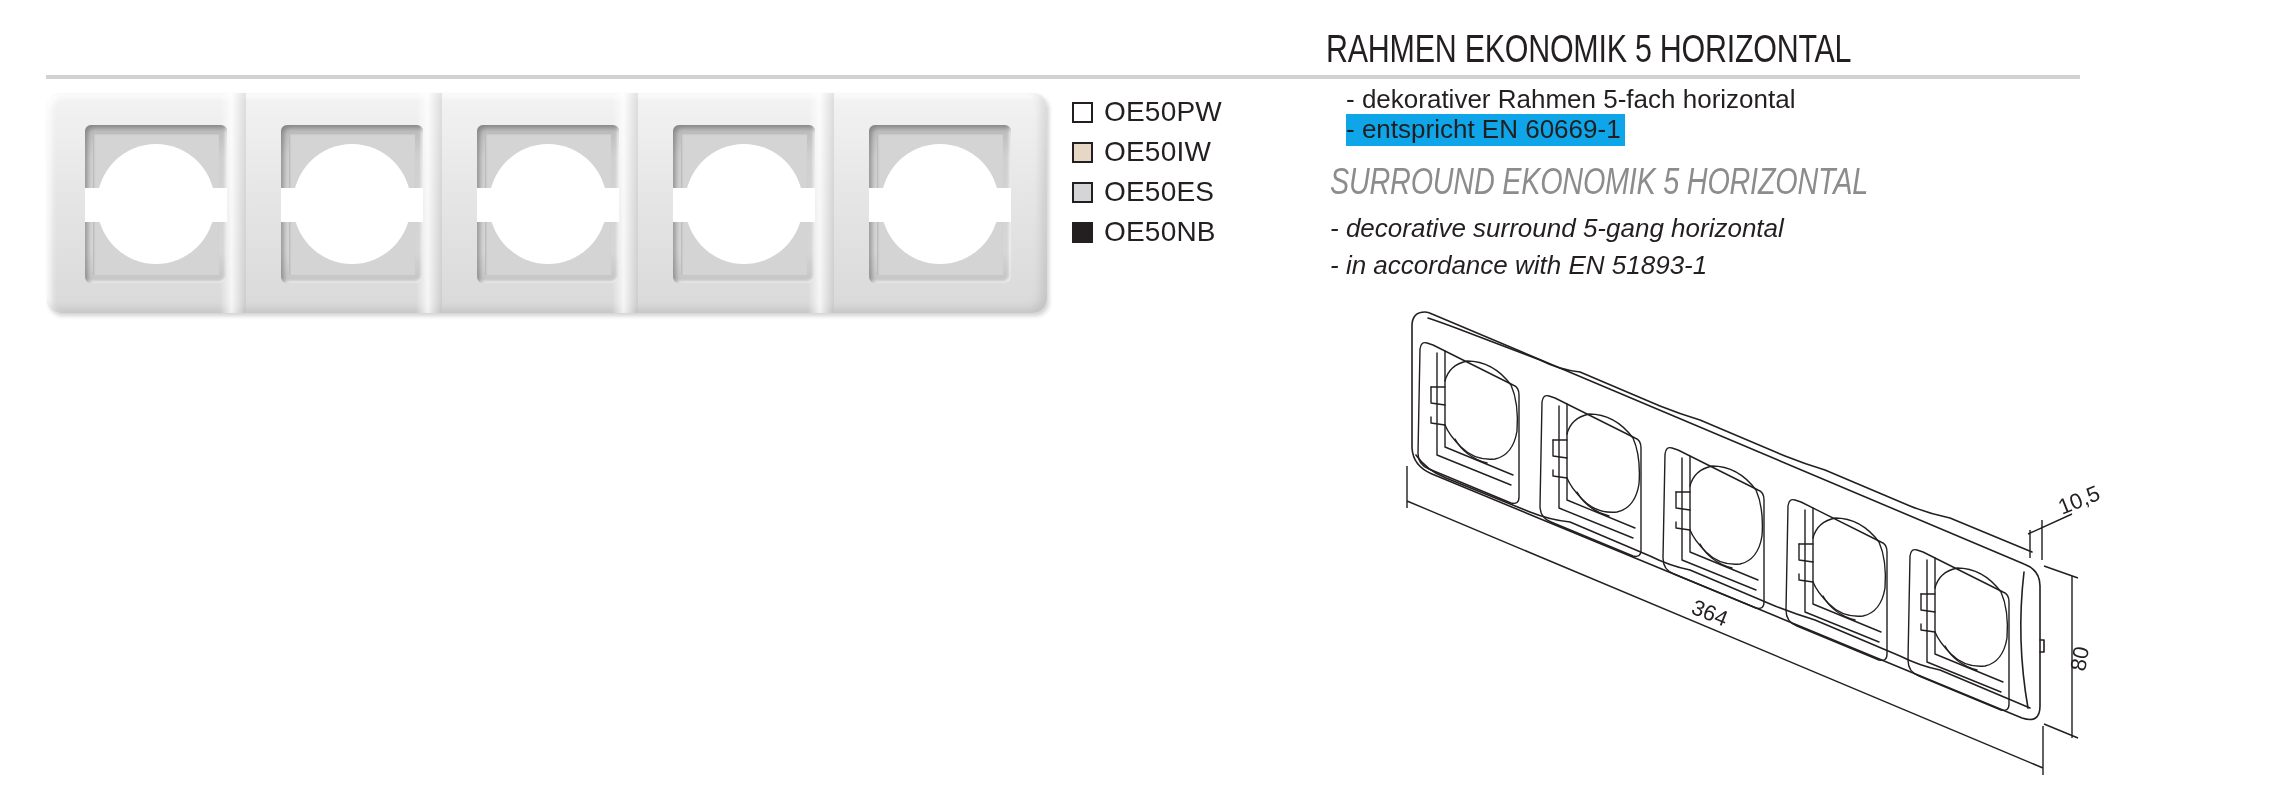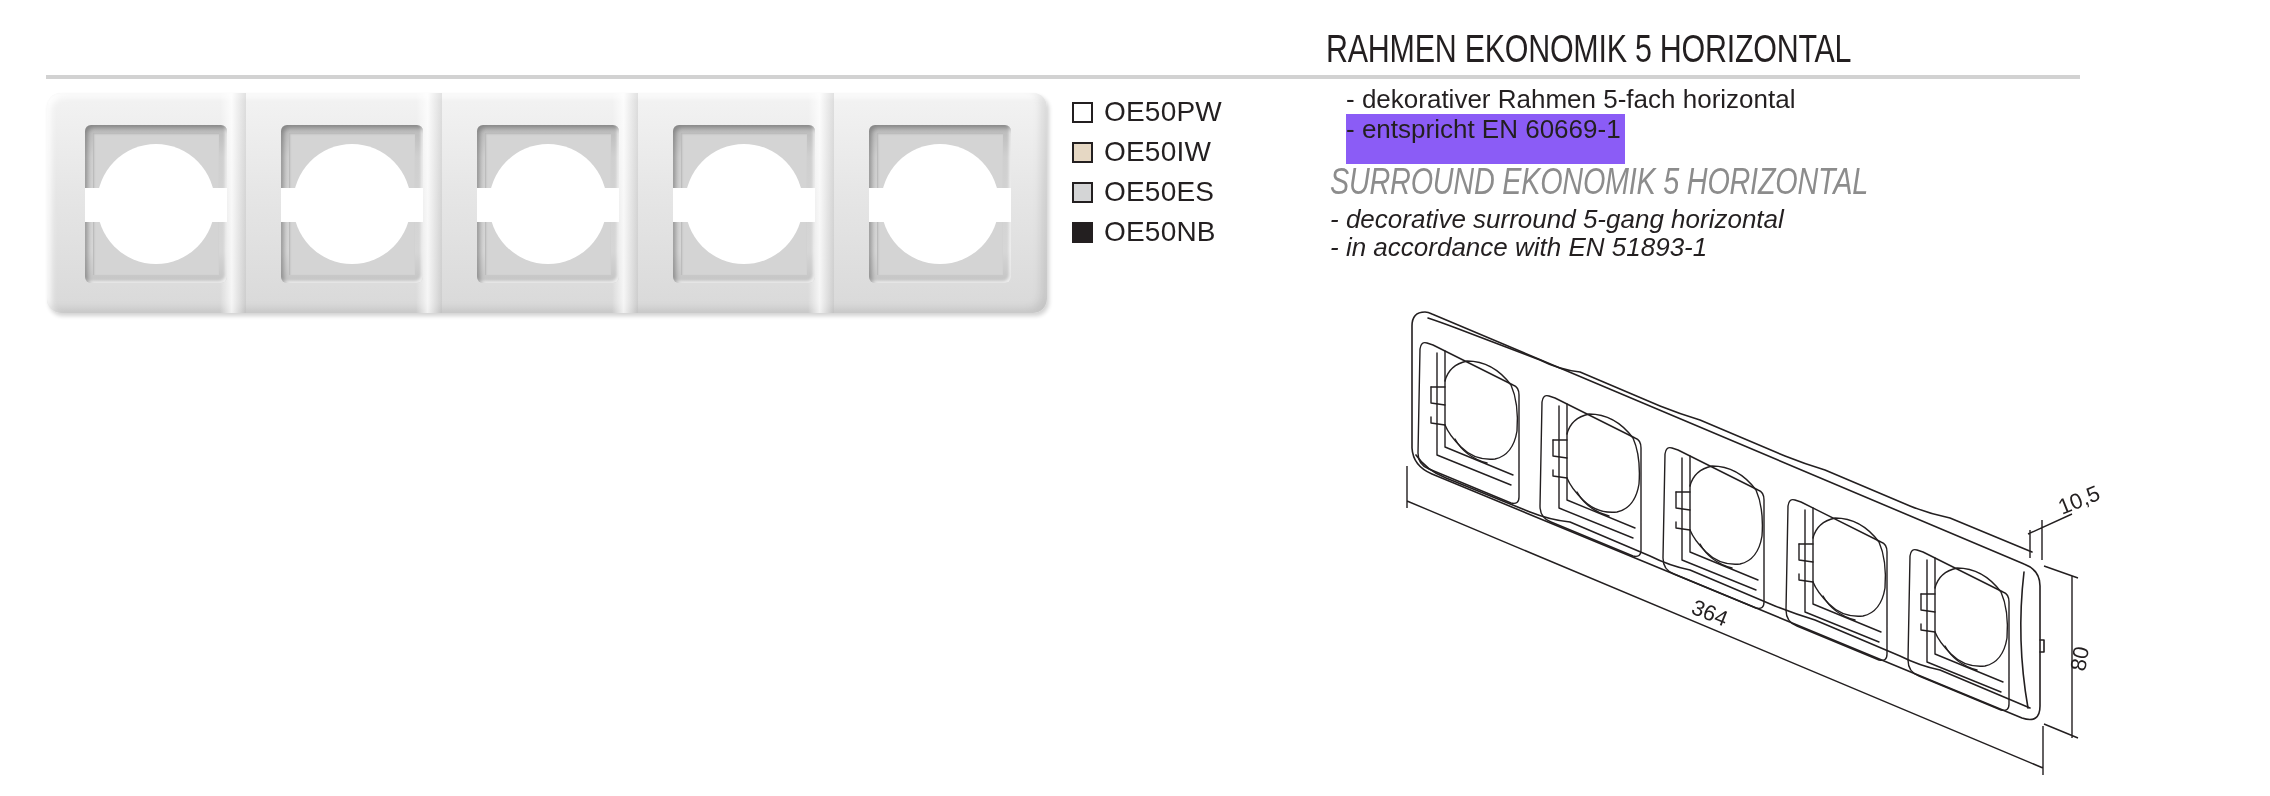--- a/index.html
+++ b/index.html
@@ -25,25 +25,25 @@
   .swatches { position:absolute; left:1072px; top:92px; }
   .swatch-row { display:flex; align-items:center; height:40px; }
   .swatch-box { width:21px; height:21px; box-sizing:border-box; border:2px solid #231f20; margin-right:11px; }
   .swatch-label { font-size:28px; line-height:40px; color:#231f20; letter-spacing:0.2px; }
 
   
   .title { position:absolute; left:1326px; top:28px; font-size:39px; line-height:42px; color:#231f20;
     transform:scaleX(0.78); transform-origin:left top; white-space:nowrap; letter-spacing:-0.3px; }
   .desc { position:absolute; left:1330px; top:84px; font-size:26px; line-height:30px; color:#231f20; white-space:nowrap;margin-left:16px; }
   .desc .line { display:block; }
-  .desc .hl { background:#8b5cf6; padding:0 4px 20px 0; }
+  .desc .hl { background:#0ea5e9; padding:0 4px 2px 0; }
   .subtitle { position:absolute; left:1330px; top:163px; font-size:36px; line-height:38px; color:#8c8c8c;
     font-style:italic; transform:scaleX(0.8); transform-origin:left top; white-space:nowrap; letter-spacing:-0.3px; }
   .desc-en { position:absolute; left:1330px; top:205px; font-size:26px; line-height:28px; color:#231f20; font-style:italic; white-space:nowrap; }
-  .desc-en .line { display:block; }
+  .desc-en .line { display:block;margin-top:9px; }
 
   .drawing { position:absolute; left:0; top:0; width:2270px; height:796px; pointer-events:none; }
   .dim-text { font-family:"Liberation Sans", sans-serif; font-size:22px; fill:#231f20; }
 </style>
 </head>
 <body>
 
 <div class="rule"></div>
 
 <div class="photo">

